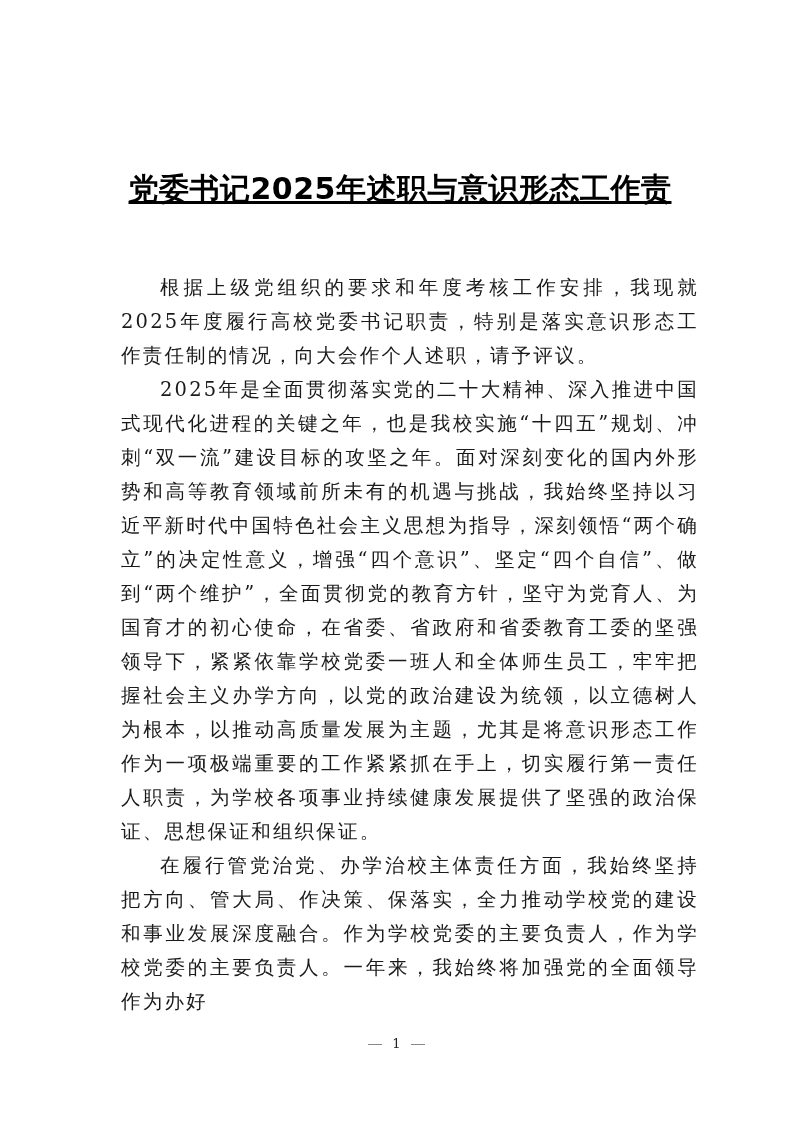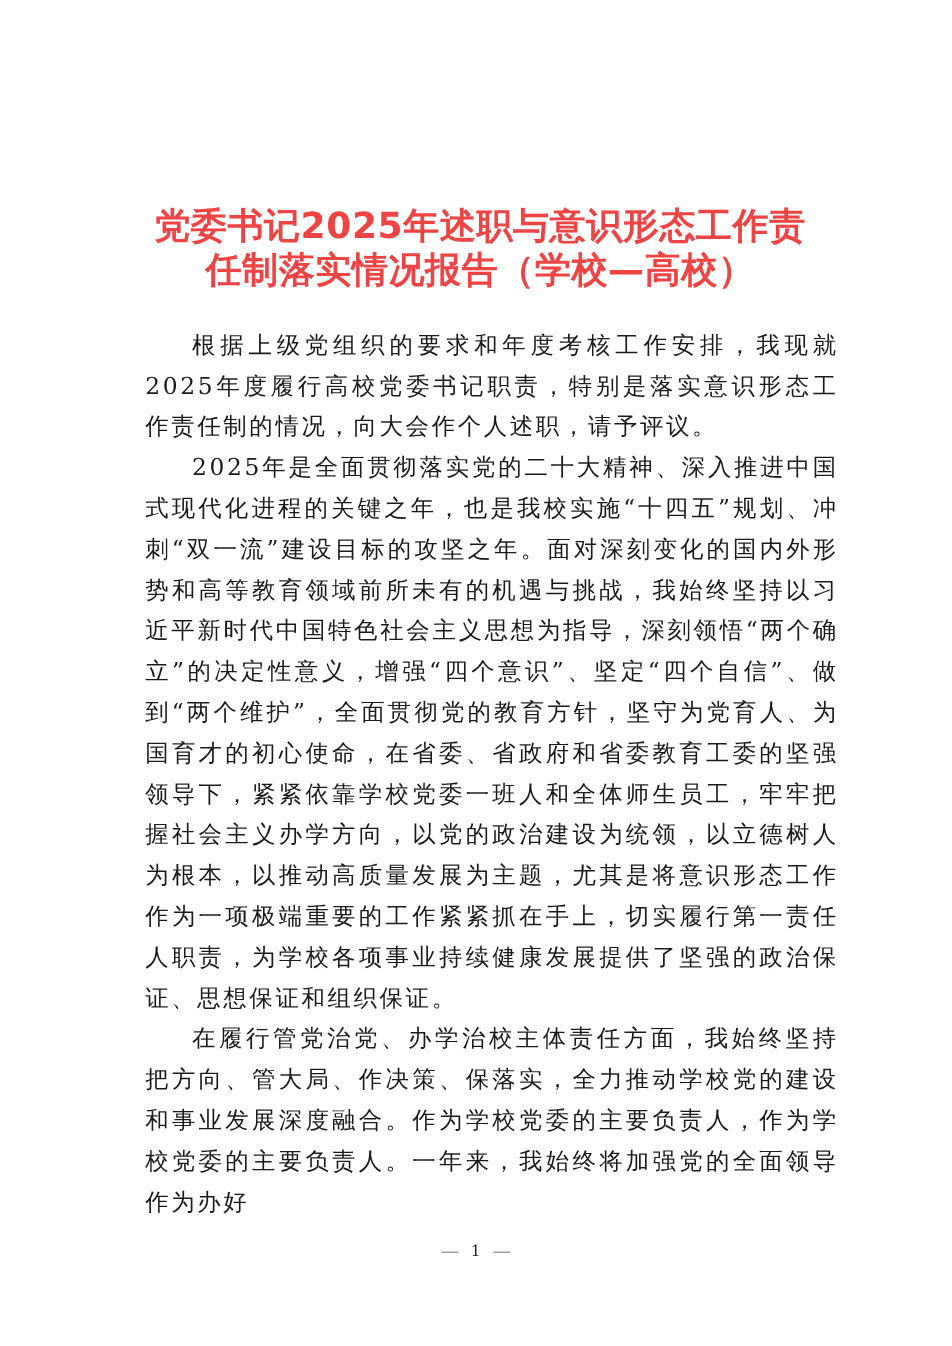--- a/index.html
+++ b/index.html
@@ -26,21 +26,22 @@
       position: absolute;
       left: 100px;
       top: 150px;
       width: 600px;
       text-align: center;
       font-family: "DejaVu Sans", "Liberation Sans", sans-serif;
       font-weight: bold;
       font-size: 30px;
       line-height: 37px;
       letter-spacing: 0.5px;
-      color: #ef4444;
+      color: #000000;
+      text-decoration: underline;
     }
     .title .line {
       display: block;
       white-space: nowrap;
     }
     .body-text {
       position: absolute;
       left: 121px;
       top: 271px;
       width: 578px;
@@ -73,21 +74,20 @@
       margin: 0 6px;
     }
   </style>
 </head>
 <body>
 
 <div class="page">
 
   <h1 class="title">
     <span class="line">党委书记2025年述职与意识形态工作责</span>
-    <span class="line">任制落实情况报告（学校—高校）</span>
   </h1>
 
   <div class="body-text">
     <p>根据上级党组织的要求和年度考核工作安排，我现就2025年度履行高校党委书记职责，特别是落实意识形态工作责任制的情况，向大会作个人述职，请予评议。</p>
     <p>2025年是全面贯彻落实党的二十大精神、深入推进中国式现代化进程的关键之年，也是我校实施“十四五”规划、冲刺“双一流”建设目标的攻坚之年。面对深刻变化的国内外形势和高等教育领域前所未有的机遇与挑战，我始终坚持以习近平新时代中国特色社会主义思想为指导，深刻领悟“两个确立”的决定性意义，增强“四个意识”、坚定“四个自信”、做到“两个维护”，全面贯彻党的教育方针，坚守为党育人、为国育才的初心使命，在省委、省政府和省委教育工委的坚强领导下，紧紧依靠学校党委一班人和全体师生员工，牢牢把握社会主义办学方向，以党的政治建设为统领，以立德树人为根本，以推动高质量发展为主题，尤其是将意识形态工作作为一项极端重要的工作紧紧抓在手上，切实履行第一责任人职责，为学校各项事业持续健康发展提供了坚强的政治保证、思想保证和组织保证。</p>
     <p>在履行管党治党、办学治校主体责任方面，我始终坚持把方向、管大局、作决策、保落实，全力推动学校党的建设和事业发展深度融合。作为学校党委的主要负责人，作为学校党委的主要负责人。一年来，我始终将加强党的全面领导作为办好</p>
   </div>
 
   <div class="page-number">
     <span class="dash"></span>

